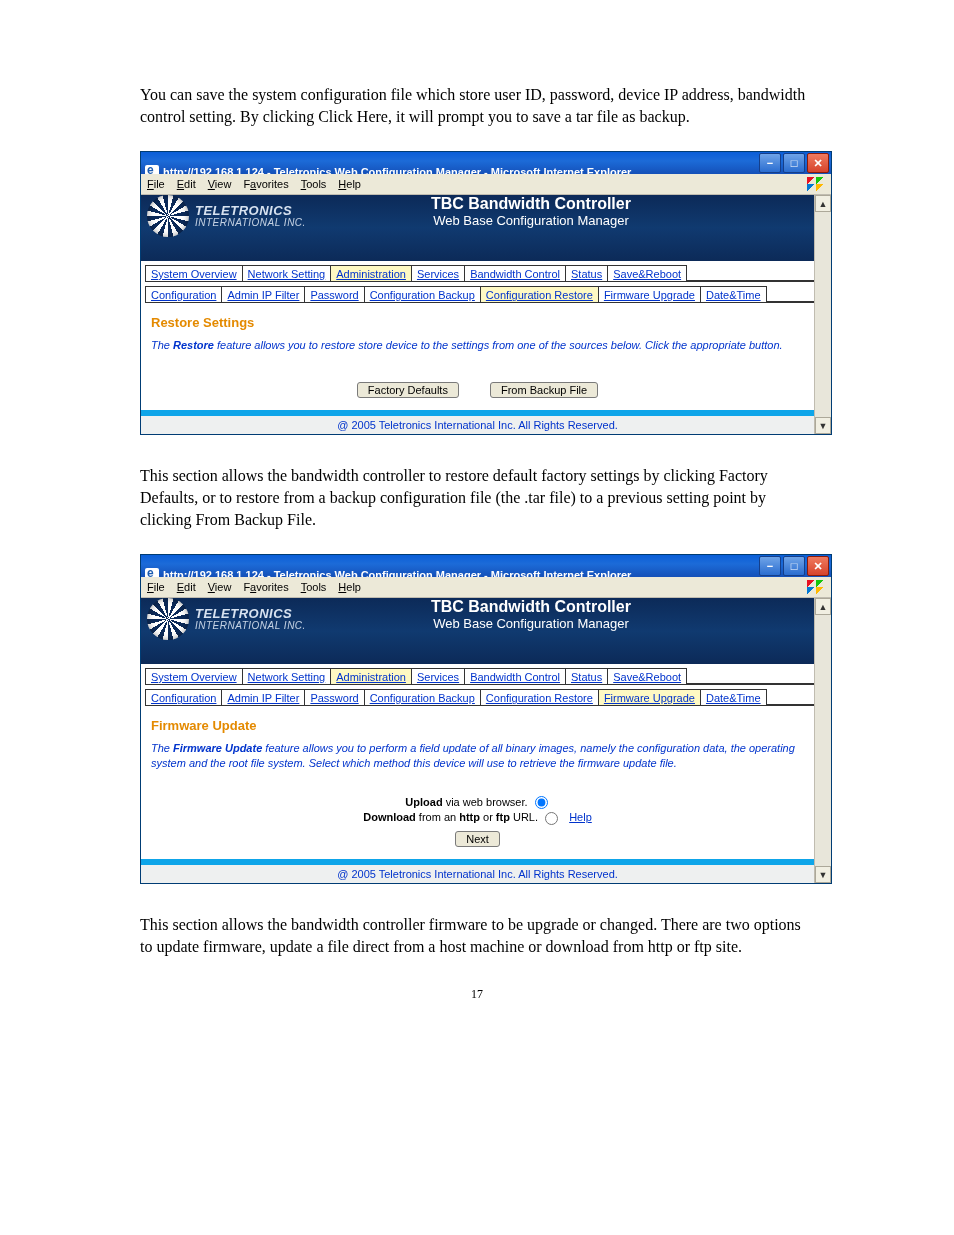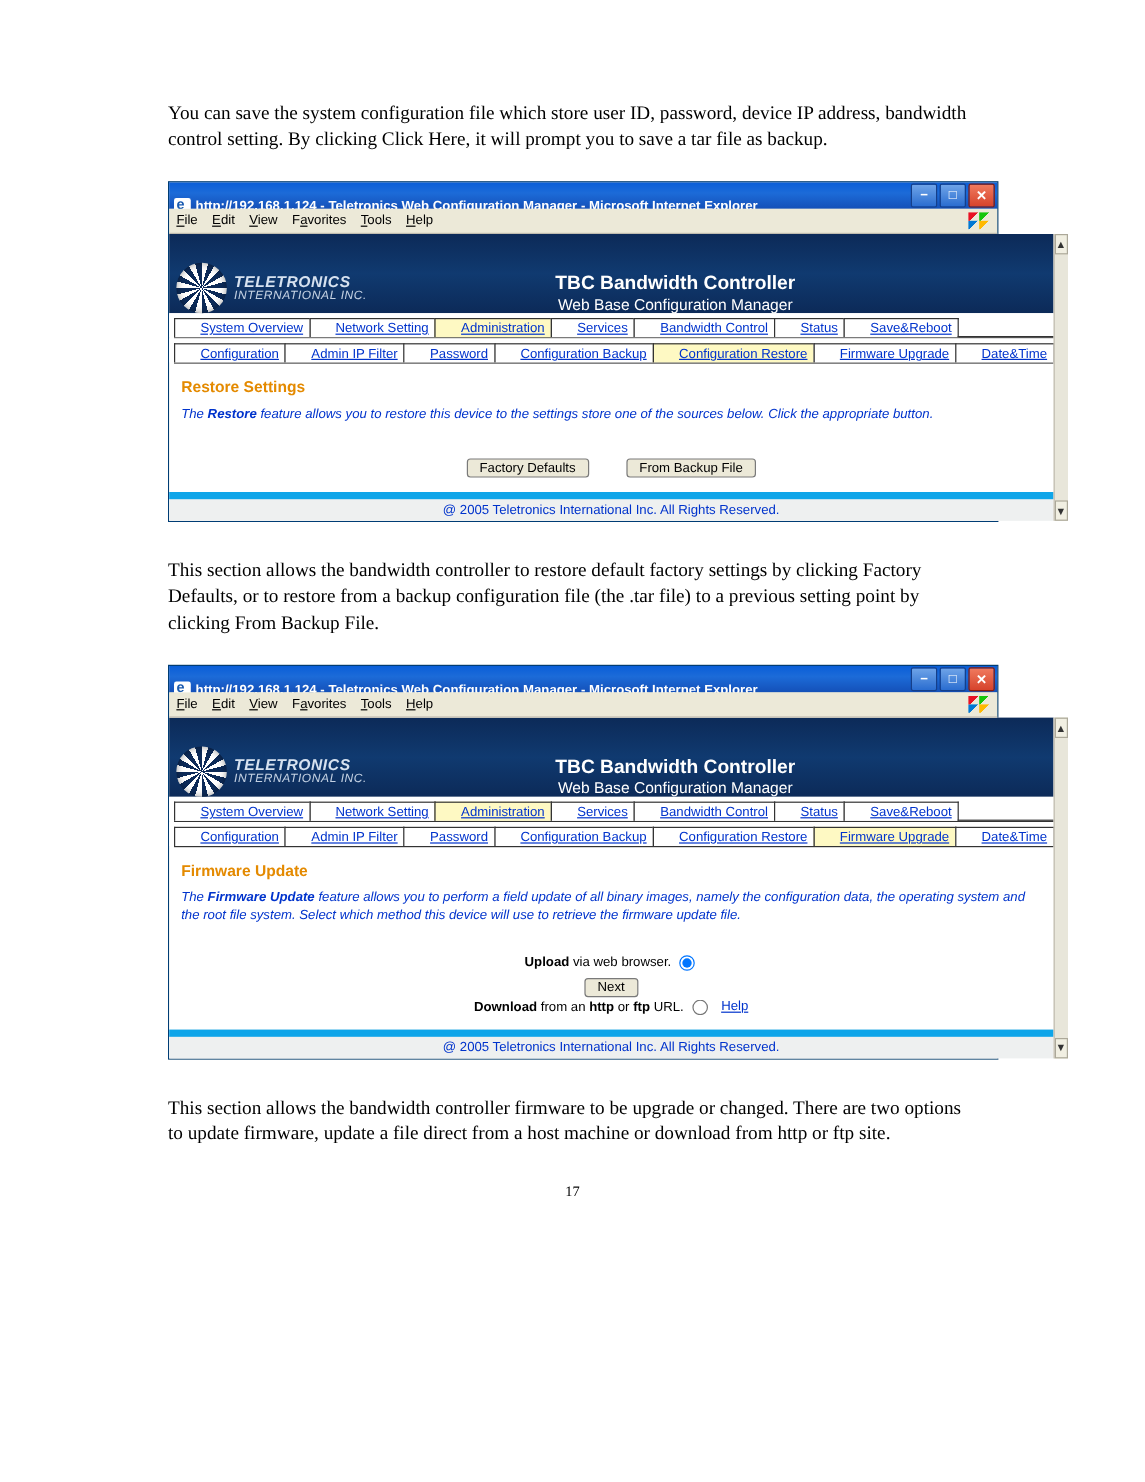--- a/index.html
+++ b/index.html
@@ -135,21 +135,21 @@
     background: #f1efe2;
     border: 1px solid #aca899;
     display:flex;align-items:center;justify-content:center;
     font-size:9px;color:#333;
   }
 
   .banner {
     background: linear-gradient(to bottom, #0c2a58 0%, #103a70 50%, #0c2a58 100%);
     height: 66px;
     display: flex;
-    align-items: flex-end;
+    align-items: flex-start;
     justify-content: space-between;
     padding: 0 18px 0 6px;
   }
   .banner .logo {
     display: flex;
     align-items: center;
     gap: 6px;
     color: #d7e2f0;
     font-family: Tahoma, sans-serif;
   }
@@ -174,21 +174,21 @@
     display: flex;
     flex-wrap: nowrap;
     background: #fff;
     padding-top: 4px;
     padding-left: 4px;
     font-size: 11px;
   }
   .tab, .subtab {
     border: 1px solid #333;
     border-bottom: none;
-    padding: 2px 5px 1px 21px;
+    padding: 2px 5px 1px 5px;
     color: #0033cc;
     text-decoration: underline;
     background: #fff;
     margin-right: -1px;
     white-space: nowrap;
   }
   .tab.active, .subtab.active {
     background: #fef9c3;
     color: #0033cc;
   }
@@ -317,21 +317,21 @@
           <span class="subtab active">Configuration Restore</span>
           <span class="subtab">Firmware Upgrade</span>
           <span class="subtab">Date&amp;Time</span>
           <span class="tab-filler"></span>
         </div>
         <div class="divline"></div>
 
         <div class="content-body">
           <div class="section-title">Restore Settings</div>
           <div class="desc">
-            <span>The </span><strong>Restore</strong><span> feature allows you to restore this device to the settings store one of the sources below. Click the appropriate button.</span>
+            <span>The </span><strong>Restore</strong><span> feature allows you to restore store device to the settings from one of the sources below. Click the appropriate button.</span>
           </div>
           <div class="button-row">
             <button class="std-btn">Factory Defaults</button>
             <button class="std-btn">From Backup File</button>
           </div>
         </div>
         <div class="footer">@ 2005 Teletronics International Inc. All Rights Reserved.</div>
       </div>
       <div class="scrollbar">
         <div class="arrow-up">▲</div>
@@ -406,28 +406,28 @@
         <div class="content-body">
           <div class="section-title">Firmware Update</div>
           <div class="desc">
             <span>The </span><strong>Firmware Update</strong><span> feature allows you to perform a field update of all binary images, namely the configuration data, the operating system and the root file system. Select which method this device will use to retrieve the firmware update file.</span>
           </div>
           <div class="form-area">
             <div class="form-row">
               <span class="lbl-bold">Upload</span><span> via web browser.</span>
               <input type="radio" checked="" style="">
             </div>
-            <div class="form-row" style="margin-top:6px;">
-              <button class="std-btn">Next</button>
-            </div>
             <div class="form-row">
               <span class="lbl-bold">Download</span><span> from an </span><span class="lbl-bold">http</span><span> or </span><span class="lbl-bold">ftp</span><span> URL.</span>
               <input type="radio" style="">
               <span class="help-link">Help</span>
             </div>
+            <div class="form-row" style="margin-top:6px;">
+              <button class="std-btn">Next</button>
+            </div>
           </div>
         </div>
         <div class="footer">@ 2005 Teletronics International Inc. All Rights Reserved.</div>
       </div>
       <div class="scrollbar">
         <div class="arrow-up">▲</div>
         <div class="arrow-down">▼</div>
       </div>
     </div>
   </div>

